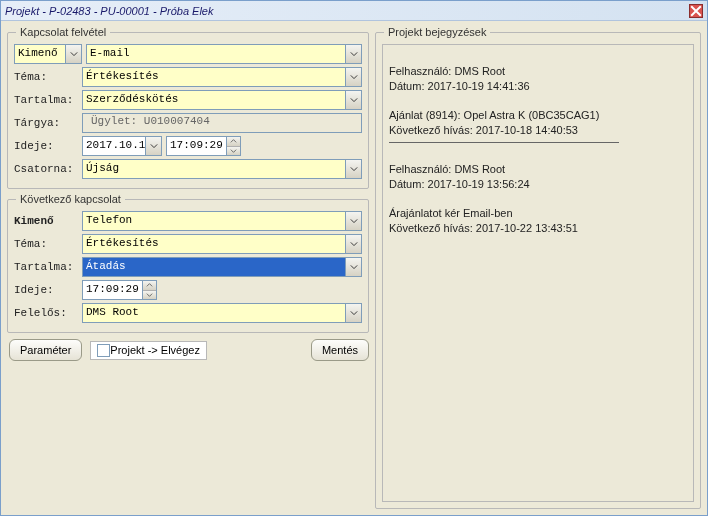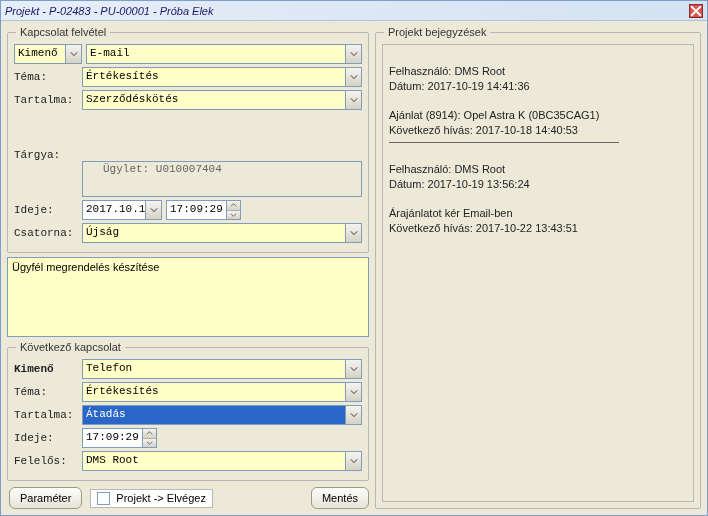--- a/index.html
+++ b/index.html
@@ -81,23 +81,22 @@
   }
   .lbl {
     width: 64px;
     text-align: left;
     color: #222;
   }
   .lbl.bold { font-weight: bold; }
   .input, .select, .textarea, .textread {
     font: inherit;
     border: 1px solid #7f9db9;
-    height: 36px;
-    padding: 1px 20px;
-    margin-top: 48px;
+    height: 20px;
+    padding: 1px 8px;
   }
   .yellow { background: #ffffc8; }
   .blue-sel { background: #2a66c8; color: #fff; }
   .readonly { background: #ece9d8; color: #666; }
   .select-wrap {
     position: relative;
     display: inline-flex;
     align-items: stretch;
   }
   .select-wrap .field {
@@ -165,21 +164,21 @@
   .bottom-row {
     display: flex;
     align-items: center;
     gap: 8px;
     padding: 2px 0 0 2px;
   }
   .bottom-row .spacer { flex: 1; }
   .checkbox-wrap {
     display: inline-flex;
     align-items: center;
-    gap: 6px;
+    gap: 0;
     padding: 2px 6px;
     background: #fff;
     border: 1px solid #b8b8b8;
   }
   .checkbox-wrap .cb {
     width: 13px; height: 13px;
     border: 1px solid #7f9db9;
     background: #fff;
   }
   .entries {
@@ -314,21 +313,20 @@
             <div class="field yellow">Újság</div>
             <div class="dd-btn">
               <svg viewBox="0 0 10 6">
                   <path d="M1 1 L5 5 L9 1" fill="none" stroke="#333" stroke-width="1.2"></path>
                 </svg>
             </div>
           </div>
         </div>
       </fieldset>
 
-      <textarea class="bigtext" style="">Ügyfél megrendelés készítése</textarea>
 
       <fieldset class="groupbox">
         <legend>Következő kapcsolat</legend>
 
         <div class="row">
           <span class="lbl bold">Kimenő</span>
           <div class="select-wrap" style="flex:1">
             <div class="field yellow">Telefon</div>
             <div class="dd-btn">
               <svg viewBox="0 0 10 6">

